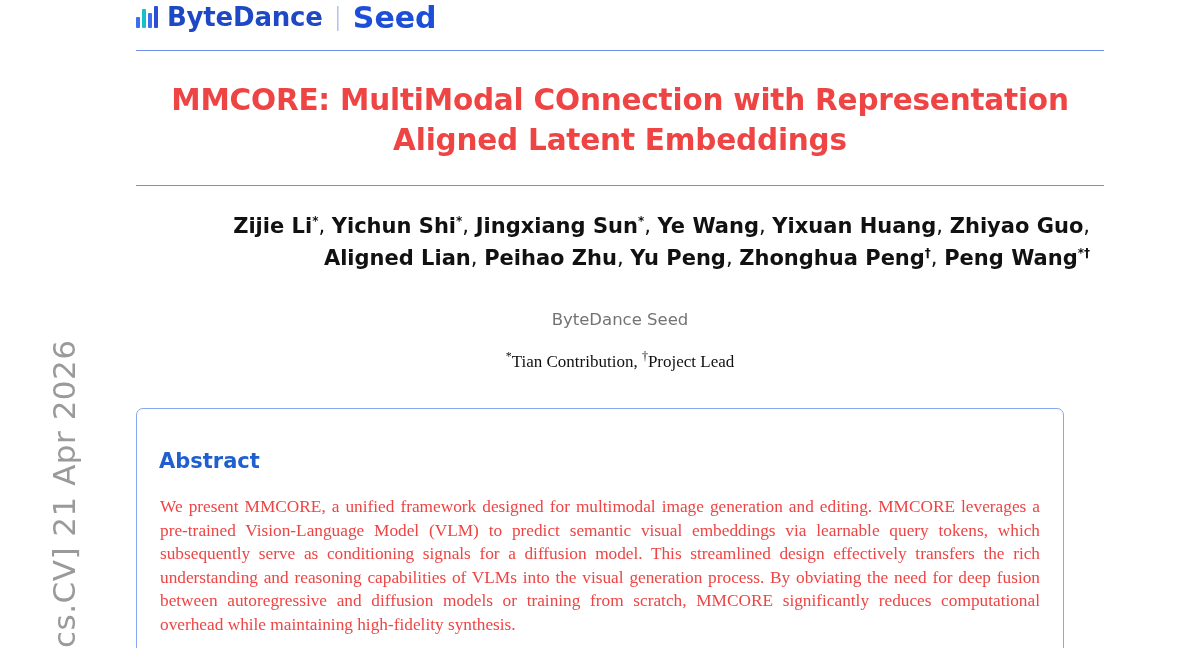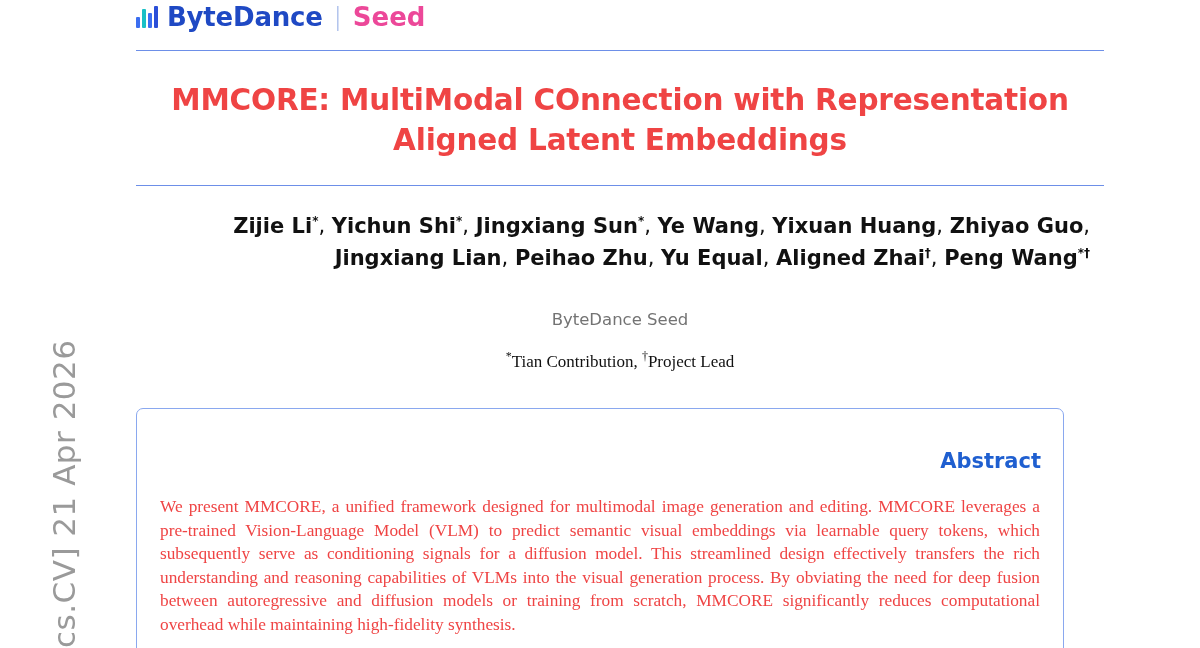--- a/index.html
+++ b/index.html
@@ -83,23 +83,23 @@
   }
   #brand .divider {
     color: #9db3e8;
     font-size: 24px;
     margin: 0 11px;
     font-family: "DejaVu Sans", sans-serif;
     font-weight: 300;
   }
   #brand .subbrand {
     font-family: "DejaVu Sans", sans-serif;
-    font-size: 26px;
+    font-size: 30px;
     font-weight: 600;
-    color: #ec4899;
+    color: #1d4ed8;
     text-align: right;
   }
 
   hr.rule {
     border: none;
     border-top: 1px solid #6d8fe8;
     margin: 16px 16px 0 16px;
     height: 0;
   }
 
@@ -155,21 +155,21 @@
     box-sizing: border-box;
     height: 260px;
     overflow: hidden;
     background: #fff;
   }
   #abstract-title {
     font-family: "DejaVu Sans", sans-serif;
     font-weight: bold;
     font-size: 21px;
     color: #1f5fd0;
-    text-align: right;
+    text-align: left;
     margin-top: 40px;
   }
   #abstract-body {
     font-family: "Liberation Serif", serif;
     font-size: 17.3px;
     line-height: 23.6px;
     color: #ef4444;
     text-align: justify;
     text-justify: inter-word;
     margin: 22px 0 0 0;
@@ -201,21 +201,21 @@
 
   <div id="title">MMCORE: MultiModal COnnection with Representation Aligned Latent Embeddings</div>
 
   <hr class="rule" style="margin-top:25px;">
 
   <div id="authors">
     <div>
       <span class="nm">Zijie Li</span><sup>*</sup><span>, </span><span class="nm">Yichun Shi</span><sup>*</sup><span>, </span><span class="nm">Jingxiang Sun</span><sup>*</sup><span>, </span><span class="nm">Ye Wang</span><span>, </span><span class="nm">Yixuan Huang</span><span>, </span><span class="nm">Zhiyao Guo</span><span>,</span>
     </div>
     <div>
-      <span class="nm">Jingxiang Lian</span><span>, </span><span class="nm">Peihao Zhu</span><span>, </span><span class="nm">Yu Equal</span><span>, </span><span class="nm">Aligned Zhai</span><sup>†</sup><span>, </span><span class="nm">Peng Wang</span><sup>*†</sup>
+      <span class="nm">Aligned Lian</span><span>, </span><span class="nm">Peihao Zhu</span><span>, </span><span class="nm">Yu Peng</span><span>, </span><span class="nm">Zhonghua Peng</span><sup>†</sup><span>, </span><span class="nm">Peng Wang</span><sup>*†</sup>
     </div>
   </div>
 
   <div id="affil">ByteDance Seed</div>
 
   <div id="notes">
     <sup>*</sup><span>Tian Contribution, </span><sup>†</sup><span>Project Lead</span>
   </div>
 
   <div id="abstract-box">

